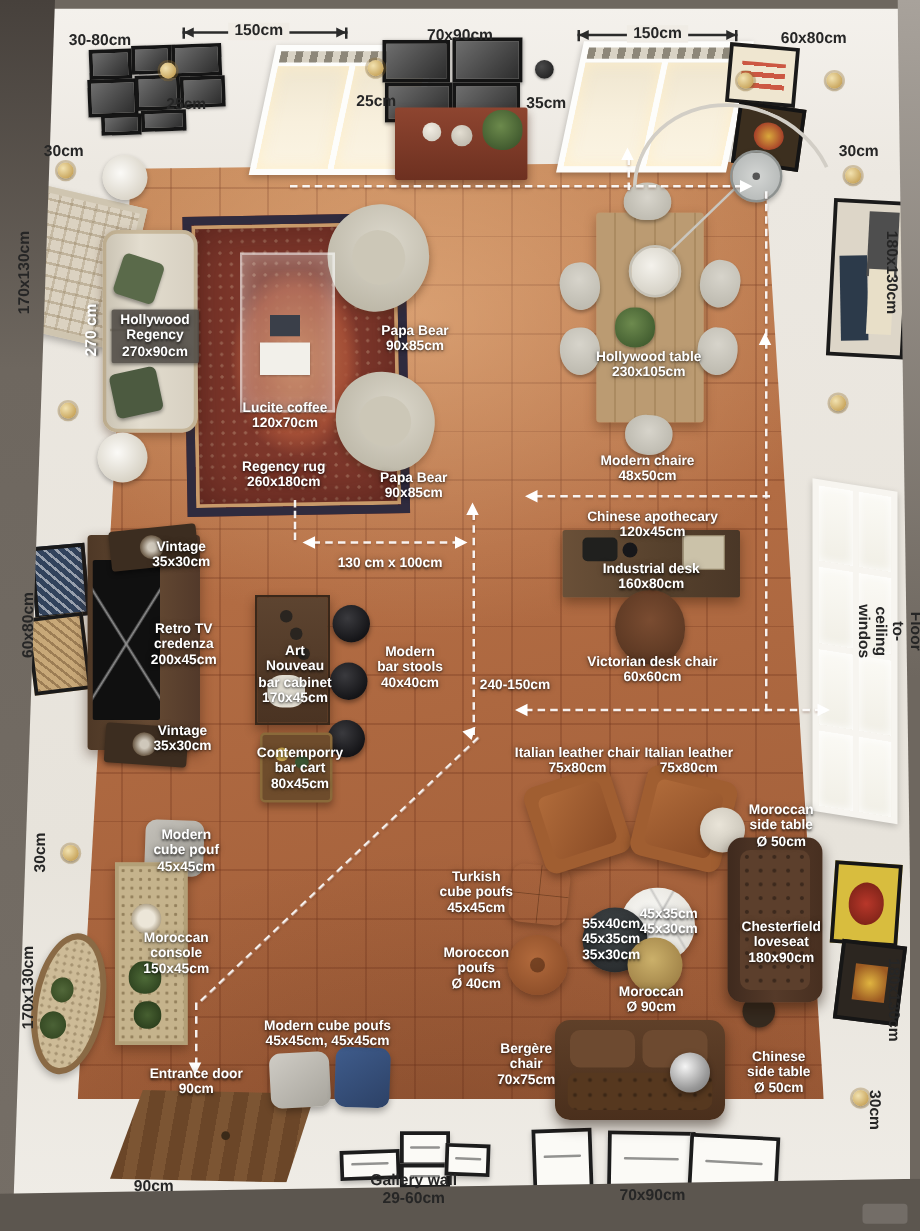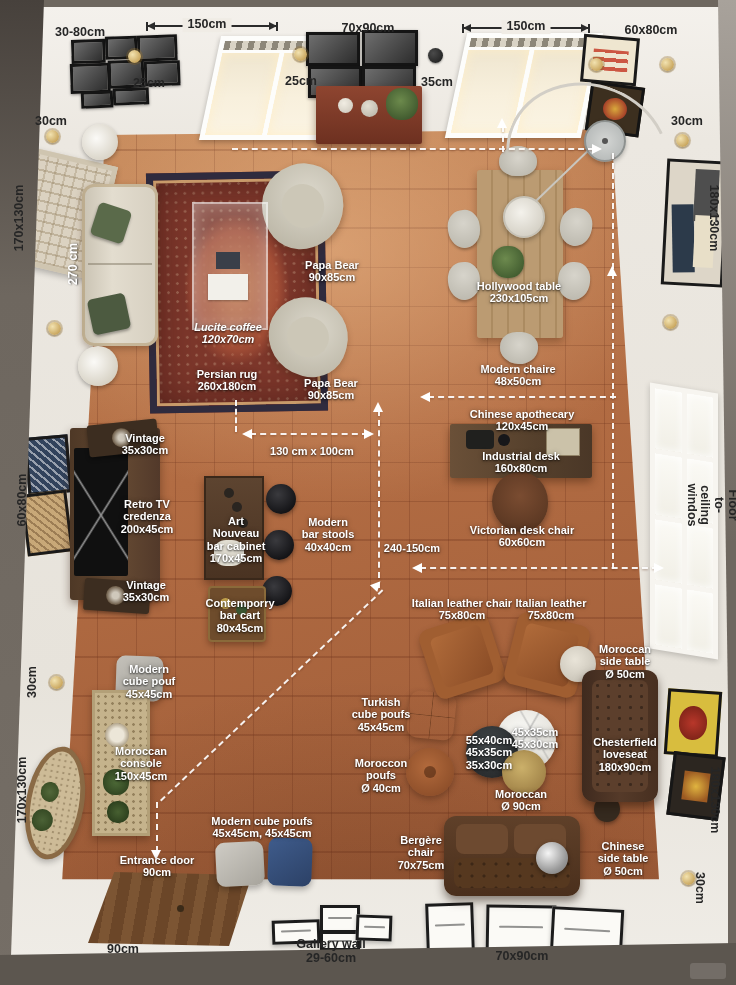--- a/index.html
+++ b/index.html
@@ -342,25 +342,28 @@
   <div class="wlbl rotr" style="left:713px;top:218px;">180x130cm</div>
   <div class="wlbl rotr" style="left:711px;top:505px;">Floor to-ceiling windos</div>
   <div class="wlbl rotr" style="left:714px;top:800px;">180x130cm</div>
   <div class="wlbl rotr" style="left:699px;top:888px;">30cm</div>
 
   <div class="wlbl" style="left:123px;top:950px;">90cm</div>
   <div class="wlbl" style="left:331px;top:952px;">Gallery wall
 29-60cm</div>
   <div class="wlbl" style="left:522px;top:957px;">70x90cm</div>
 
+  <div class="lbl box" style="left:124px;top:269px;">Hollywood
+Regency
+270x90cm</div>
   <div class="lbl" style="left:332px;top:271px;">Papa Bear
 90x85cm</div>
-  <div class="lbl" style="left:228px;top:333px;font-style:italic;">Lucite coffee
+  <div class="lbl" style="left:228px;top:333px;">Lucite coffee
 120x70cm</div>
-  <div class="lbl" style="left:227px;top:380px;">Persian rug
+  <div class="lbl" style="left:227px;top:380px;">Regency rug
 260x180cm</div>
   <div class="lbl" style="left:331px;top:389px;">Papa Bear
 90x85cm</div>
   <div class="lbl" style="left:519px;top:292px;">Hollywood table
 230x105cm</div>
   <div class="lbl" style="left:518px;top:375px;">Modern chaire
 48x50cm</div>
   <div class="lbl" style="left:522px;top:420px;">Chinese apothecary
 120x45cm</div>
   <div class="lbl" style="left:521px;top:462px;">Industrial desk

